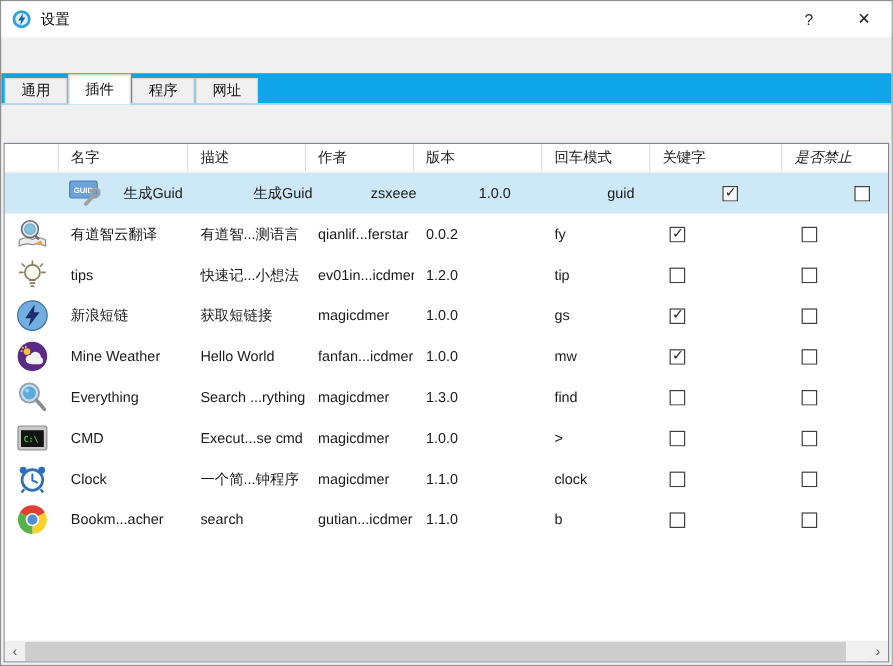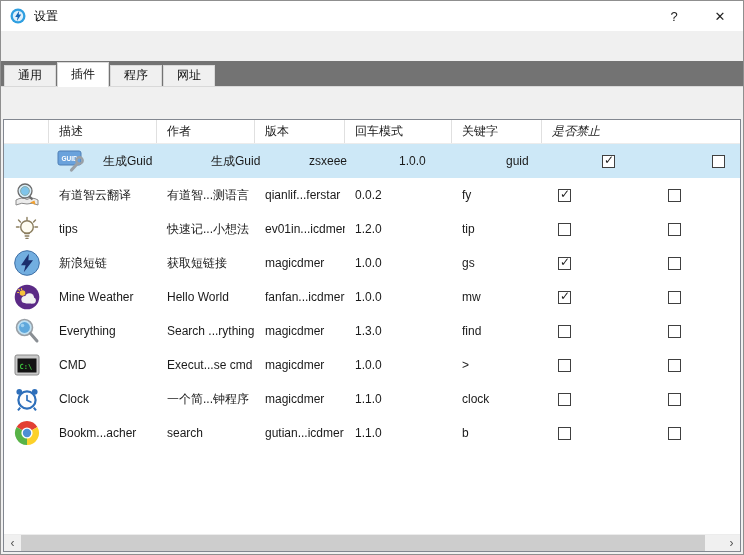--- a/index.html
+++ b/index.html
@@ -14,21 +14,21 @@
     position:relative;overflow:hidden;gap:30px;
   }
   
   .titlebar{height:30px;background:#ffffff;display:flex;align-items:center;flex:0 0 30px;}
   .app-icon{width:16px;height:16px;margin-left:9px;display:inline-flex;}
   .title{margin-left:8px;font-size:12px;color:#000;}
   .tb-spacer{flex:1;}
   .tb-btn{width:46px;height:30px;display:flex;align-items:center;justify-content:center;
     font-size:13px;color:#222;cursor:default;}
   
-  .tabbar{height:26px;flex:0 0 26px;background:#737373;display:flex;align-items:flex-end;
+  .tabbar{height:26px;flex:0 0 26px;background:#0ea5e9;display:flex;align-items:flex-end;
     padding-left:3px;border-bottom:1px solid #d9d9d9;}
   .tab{height:21px;line-height:19px;padding:0 13px;background:#f0f0f0;
     border:1px solid #d9d9d9;border-bottom:none;margin-right:1px;color:#111;}
   .tab[data-selected="true"]{background:#ffffff;height:25px;line-height:23px;
     margin-bottom:-1px;position:relative;z-index:2;}
   
   .content{flex:1;background:#f0f0f0;padding:2px;display:flex;min-height:0;}
   .tablewrap{flex:1;border:1px solid #828790;background:#ffffff;display:flex;
     flex-direction:column;min-height:0;}
   .thead,.row{display:grid;
@@ -85,20 +85,21 @@
     <div class="tab" data-selected="true">插件</div>
     <div class="tab">程序</div>
     <div class="tab">网址</div>
   </div>
 
   <div class="content">
     <div class="tablewrap">
 
       <div class="thead">
         <div class="th"></div>
+        <div class="th">名字</div>
         <div class="th">描述</div>
         <div class="th">作者</div>
         <div class="th">版本</div>
         <div class="th">回车模式</div>
         <div class="th">关键字</div>
         <div class="th">是否禁止</div>
       </div>
 
       <div class="tbody">
 

